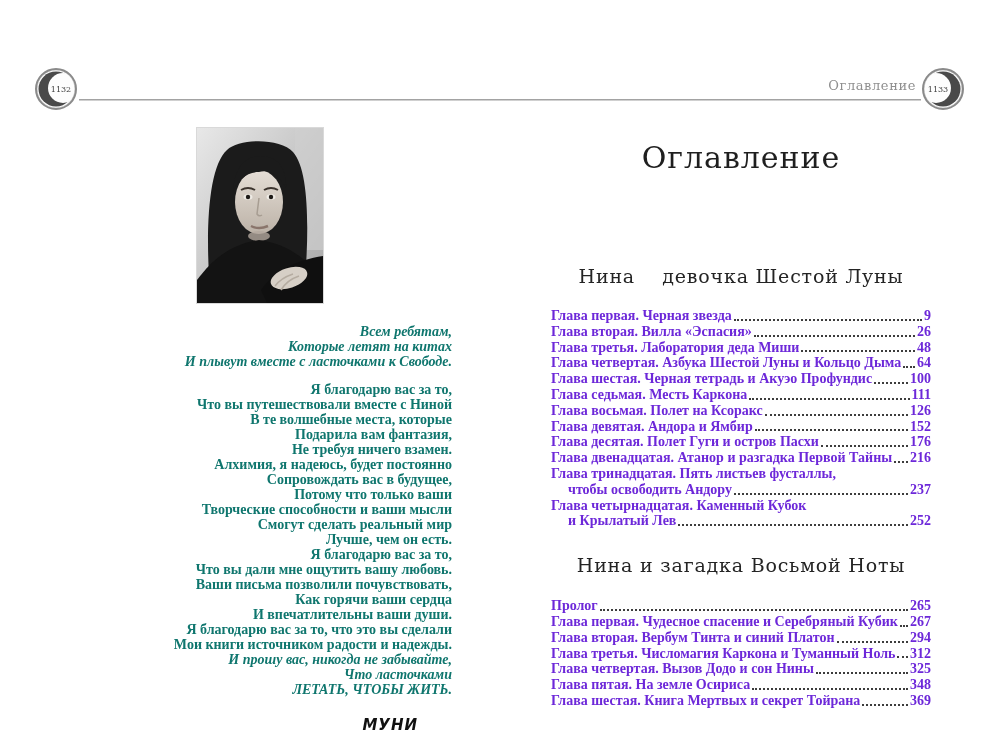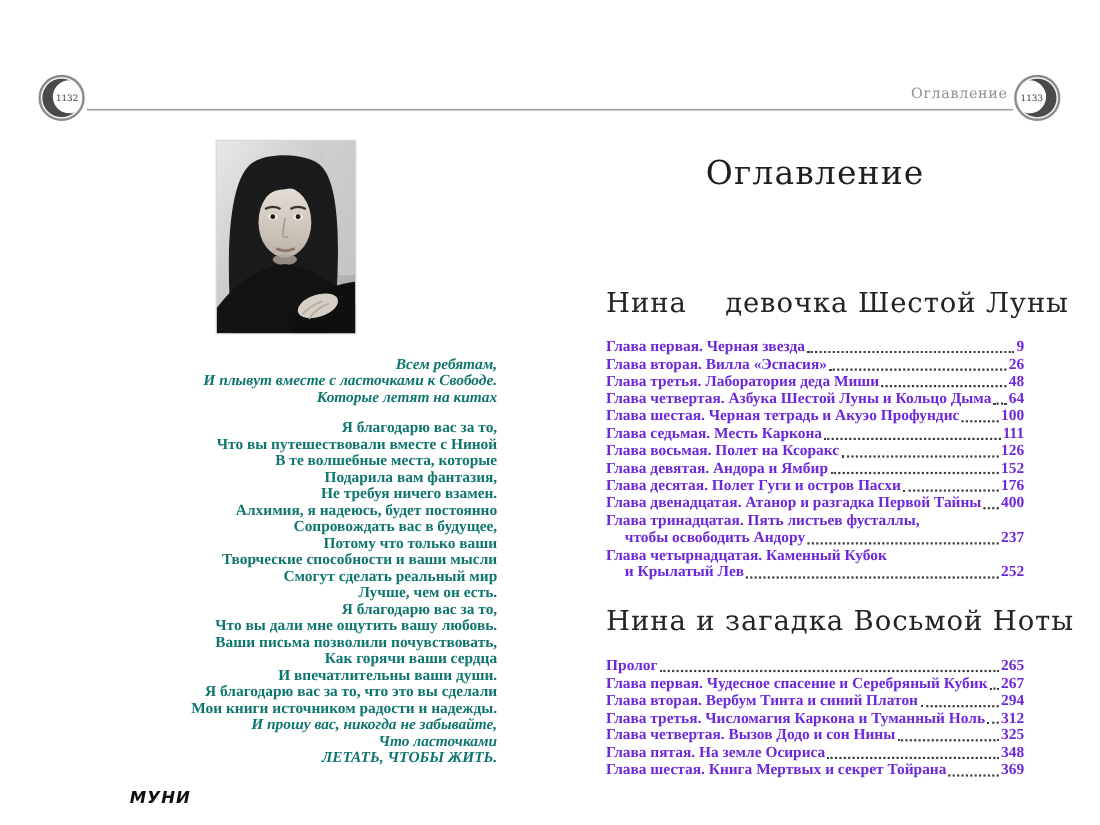--- a/index.html
+++ b/index.html
@@ -17,29 +17,29 @@
                  letter-spacing:0.6px;}
 
   
   .photo{position:absolute;left:197px;top:88px;width:126px;height:175px;
          box-shadow:0 0 0 1px #d9d9d9;}
   .dedication{position:absolute;left:118px;top:284px;width:334px;text-align:right;
               font-size:14px;line-height:15px;font-weight:700;color:#0f766e;}
   .ded-line{white-space:pre-wrap;}
   .ded-line.it{font-style:italic;}
   .ded-line.gap{margin-top:13px;}
-  .signature{position:absolute;left:118px;top:676px;width:300px;text-align:left;
+  .signature{position:absolute;left:118px;top:676px;width:300px;text-align:right;
              font-family:"DejaVu Sans", sans-serif;font-weight:700;font-style:italic;
              font-size:15px;letter-spacing:1px;color:#111;}
 
   
   .toc{position:absolute;left:551px;top:98px;width:380px;}
   .toc-title{text-align:center;font-family:"DejaVu Serif", serif;font-size:30px;
              line-height:40px;color:#1f1f1f;letter-spacing:1px;}
-  .toc-heading{text-align:center;font-family:"DejaVu Serif", serif;font-size:25px;
+  .toc-heading{text-align:center;font-family:"DejaVu Serif", serif;font-size:19px;
                line-height:24px;color:#242424;letter-spacing:0.8px;white-space:pre;}
   .toc-heading.first{margin-top:86px;}
   .toc-heading.second{margin-top:24px;}
   .toc-entries{margin-top:20px;font-size:14px;font-weight:700;color:#6d28d9;}
   .toc-entries.second{margin-top:21px;}
   .toc-line{display:flex;align-items:flex-end;line-height:15.8px;white-space:nowrap;}
   .toc-line .lbl{flex:0 0 auto;}
   .toc-line.cont .lbl{padding-left:17px;}
   .toc-dots{flex:1 1 auto;margin:0 2px 3px 2px;border-bottom:2px dotted #3d3d3d;min-width:8px;}
   .toc-page{flex:0 0 auto;text-align:right;}
@@ -106,22 +106,22 @@
     <path d="M54,98 Q62,102 71,98" stroke="#8a756b" stroke-width="2.5" fill="none"></path>
     <ellipse cx="62" cy="108" rx="11" ry="5" fill="#b3a89d" opacity="0.8"></ellipse>
     <path d="M0,175 L0,152 C18,128 36,116 62,112 C88,116 104,126 126,150 L126,175 Z" fill="#131313"></path>
     <path d="M126,128 C100,132 78,142 64,162 L70,175 L126,175 Z" fill="#0f0f0f"></path>
     <ellipse cx="92" cy="150" rx="19" ry="10" fill="#d6cfc6" transform="rotate(-18 92 150)"></ellipse>
     <path d="M78,158 Q84,150 96,146 M84,162 Q90,152 102,148" stroke="#b5aca1" stroke-width="1.5" fill="none"></path>
   </svg>
 
   <div class="dedication" id="dedication-lines">
       <div class="ded-line it">Всем ребятам,</div>
+      <div class="ded-line it">Которые летят на китах</div>
       <div class="ded-line it">И плывут вместе с ласточками к Свободе.</div>
-      <div class="ded-line it">Которые летят на китах</div>
       <div class="ded-line gap">Я благодарю вас за то,</div>
       <div class="ded-line">Что вы путешествовали вместе с Ниной</div>
       <div class="ded-line">В те волшебные места, которые</div>
       <div class="ded-line">Подарила вам фантазия,</div>
       <div class="ded-line">Не требуя ничего взамен.</div>
       <div class="ded-line">Алхимия, я надеюсь, будет постоянно</div>
       <div class="ded-line">Сопровождать вас в будущее,</div>
       <div class="ded-line">Потому что только ваши</div>
       <div class="ded-line">Творческие способности и ваши мысли</div>
       <div class="ded-line">Смогут сделать реальный мир</div>
@@ -186,21 +186,21 @@
             <span class="toc-page">152</span>
           </div>
           <div class="toc-line">
             <span class="lbl">Глава десятая. Полет Гуги и остров Пасхи</span>
             <span class="toc-dots"></span>
             <span class="toc-page">176</span>
           </div>
           <div class="toc-line">
             <span class="lbl">Глава двенадцатая. Атанор и разгадка Первой Тайны</span>
             <span class="toc-dots"></span>
-            <span class="toc-page">400</span>
+            <span class="toc-page">216</span>
           </div>
           <div class="toc-line">
             <span class="lbl">Глава тринадцатая. Пять листьев фусталлы,</span>
           </div>
           <div class="toc-line cont">
             <span class="lbl">чтобы освободить Андору</span>
             <span class="toc-dots"></span>
             <span class="toc-page">237</span>
           </div>
           <div class="toc-line">

